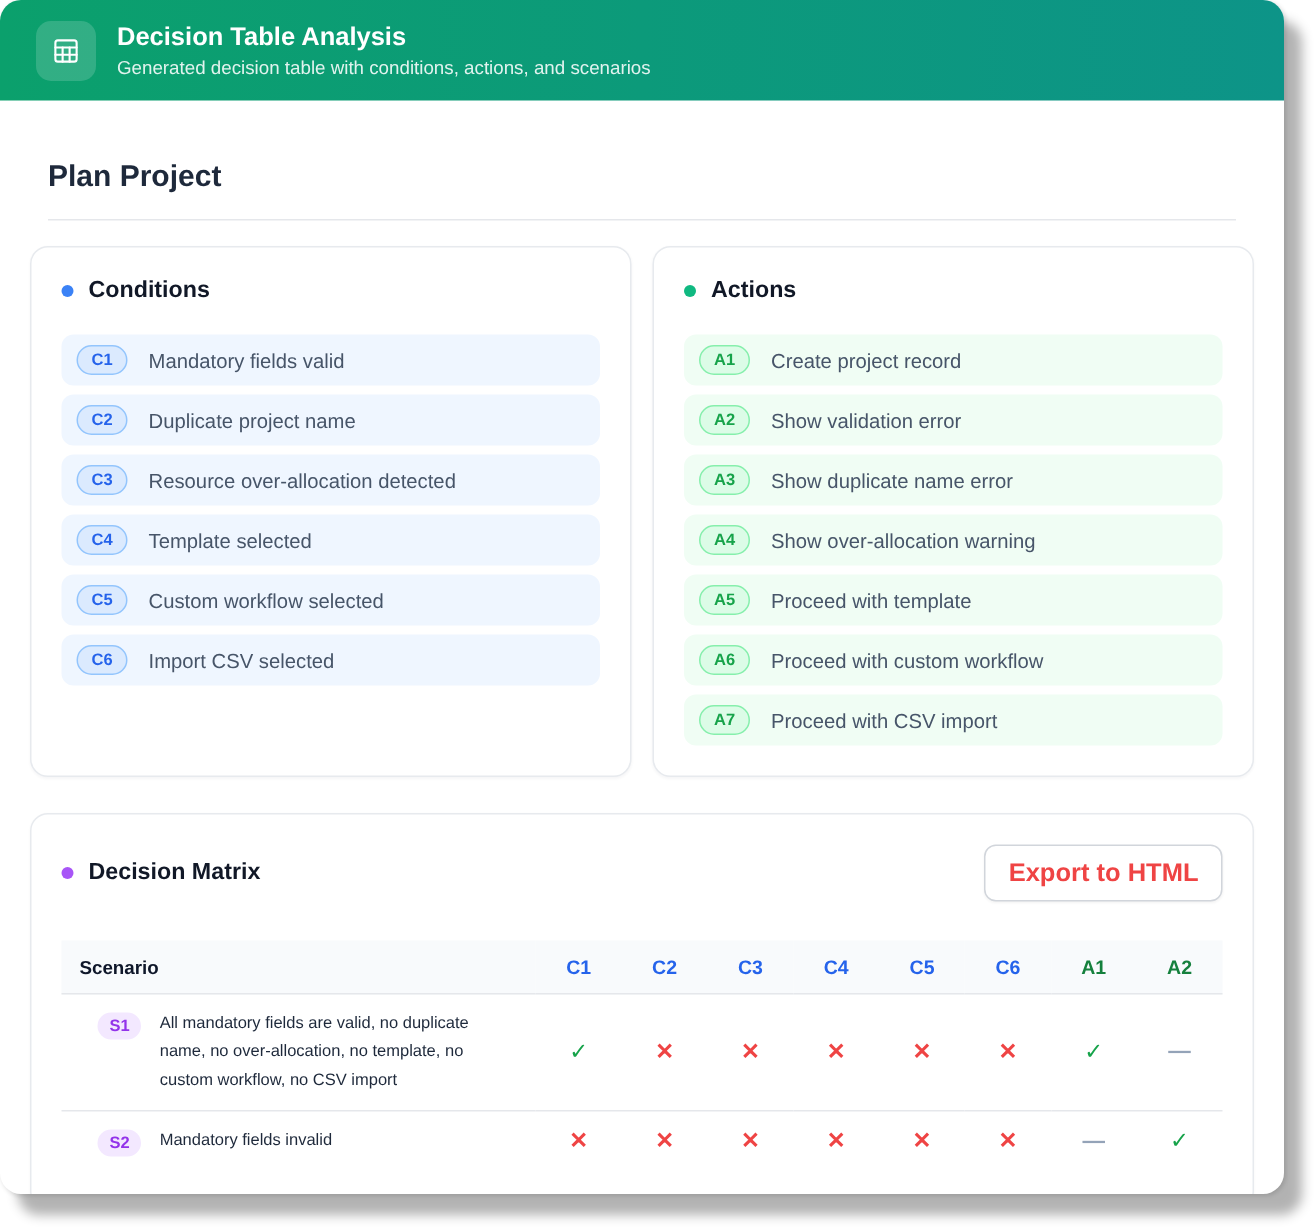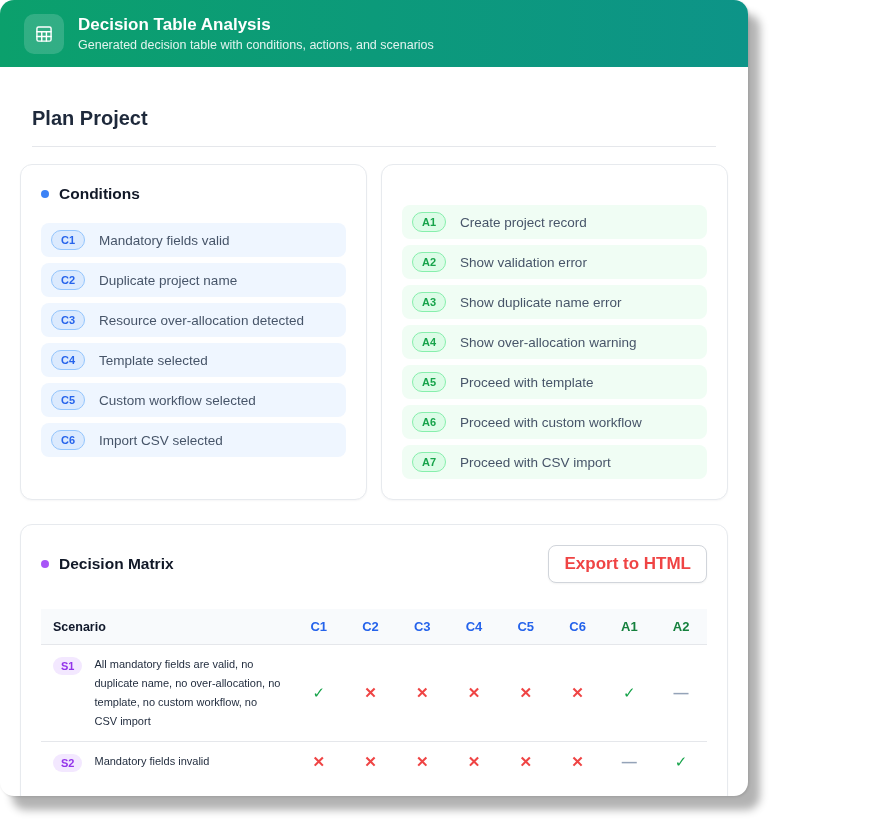--- a/index.html
+++ b/index.html
@@ -4,21 +4,21 @@
 <style>
   * { box-sizing: border-box; }
   html, body { margin: 0; padding: 0; }
   body {
     width: 877px; height: 819px; overflow: hidden;
     background: #ffffff;
     font-family: "Liberation Sans", sans-serif;
   }
   .window {
     position: relative;
-    width: 748px; height: 796px;
+    width: 856px; height: 796px;
     background: #ffffff;
     border-radius: 14px;
     box-shadow: 12px 14px 8px rgba(0,0,0,0.30), 1px 1px 3px rgba(0,0,0,0.12);
     overflow: hidden;
   }
   
   .app-header {
     height: 67px;
     display: flex; align-items: center; gap: 14px;
     padding: 0 24px;
@@ -63,21 +63,21 @@
   .export-btn {
     background: #fff; border: 1px solid #d1d5db; border-radius: 8px;
     padding: 8px 15px; font-size: 17px; font-weight: 600; color: #ef4444;
     font-family: inherit; cursor: pointer; box-shadow: 0 1px 2px rgba(0,0,0,0.05);
   }
   table.matrix { width: 100%; border-collapse: collapse; margin-top: 26px; }
   thead th { background: #f8fafc; padding: 10px 12px; font-size: 12.5px; font-weight: bold; }
   th.th-scenario { text-align: left; color: #0f172a; width: 315px; }
   th.th-condition, th.th-action { text-align: center; font-size: 13px; width: 57px; }
   tbody td { border-top: 1px solid #e5e7eb; padding: 10px 12px; vertical-align: middle; }
-  .scenario-cell { display: flex; gap: 12px; align-items: flex-start; }
+  .scenario-cell { display: flex; gap: 12px; align-items: flex-start; margin-left: 12px; }
   .s-badge {
     background: #f3e8ff; color: #9333ea; font-size: 11px; font-weight: bold;
     border-radius: 999px; padding: 3px 8px; flex: none; margin-top: 2px;
   }
   .scenario-text { font-size: 11px; color: #1e293b; line-height: 1.72; }
   .mark-td { text-align: center; }
   .mark { font-size: 15px; font-weight: 600; }
 </style>
 </head>
 <body>
@@ -137,20 +137,24 @@
   </div>
 
   <div class="pill-item">
     <span class="badge">C6</span>
     <span class="pill-label">Import CSV selected</span>
   </div>
 </div>
       </div>
 
       <div class="card act">
+        <div class="card-head">
+          <span class="dot" style="background: rgb(16, 185, 129);"></span>
+          <span class="card-title">Actions</span>
+        </div>
         <div class="pill-list">
   <div class="pill-item">
     <span class="badge">A1</span>
     <span class="pill-label">Create project record</span>
   </div>
 
   <div class="pill-item">
     <span class="badge">A2</span>
     <span class="pill-label">Show validation error</span>
   </div>

